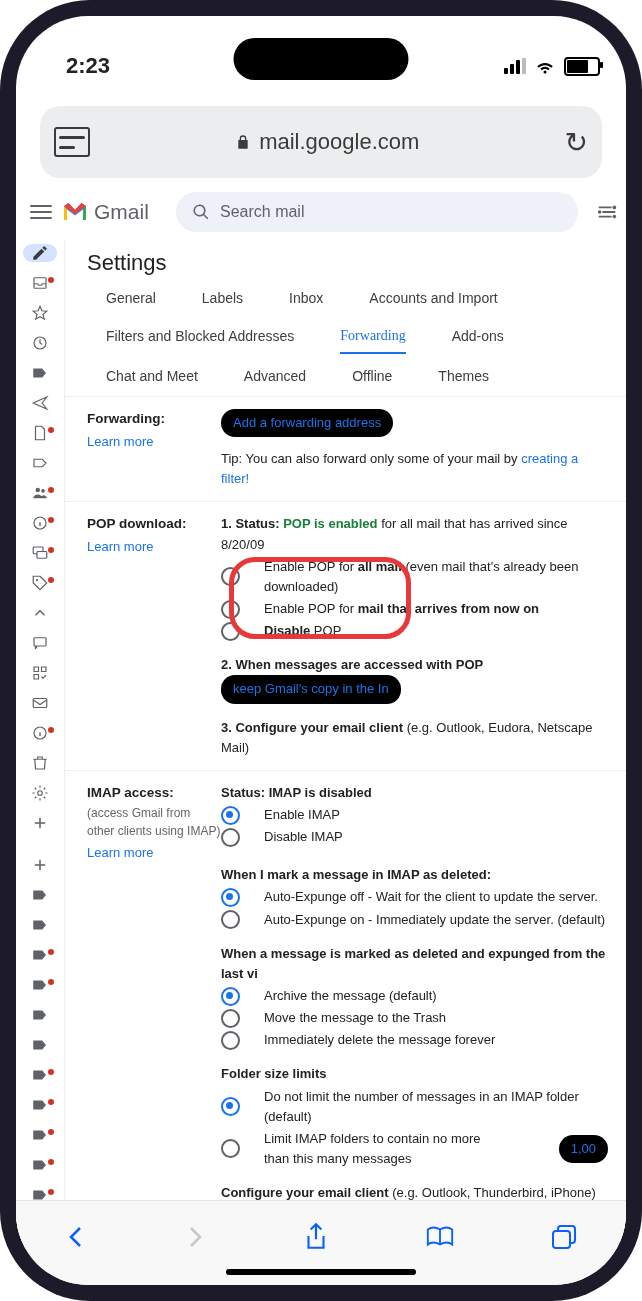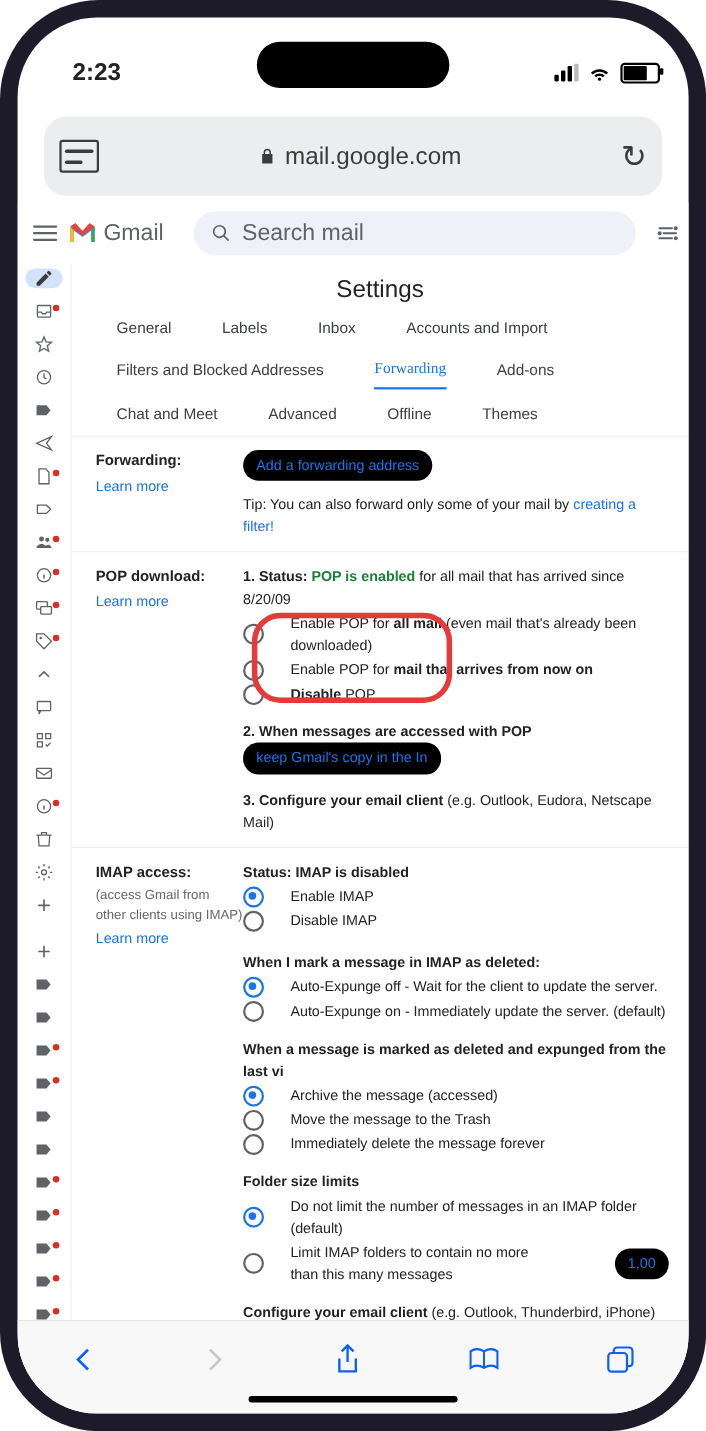--- a/index.html
+++ b/index.html
@@ -36,33 +36,33 @@
   .url-bar .reader span { height:3px; background:#3b3b3b; border-radius:2px;}
   .url-bar .domain { flex:1; text-align:center; font-size:22px; color:#3b3b3b; display:flex; align-items:center; justify-content:center; gap:8px;}
   .url-bar .refresh { font-size:28px; color:#3b3b3b; }
 
   
   .gmail { position:relative; background:#fff; height: calc(100% - 60px - 66px - 78px); overflow:hidden; margin-top: 6px; }
   .gmail-header { display:flex; align-items:center; padding:8px 8px 8px 14px; gap:10px; }
   .hamburger { width:22px; display:flex; flex-direction:column; gap:4px; cursor:pointer;}
   .hamburger span { height:2px; background:#5f6368; border-radius:2px; }
   .gmail-logo { display:flex; align-items:center; gap:6px; font-size:21px; color:#5f6368; }
-  .search-box { margin-left:auto; flex:1; max-width:370px; background:#eef1f8; border-radius:28px; height:40px; display:flex; align-items:center; padding:0 16px; gap:10px; color:#5f6368; font-size:21px;}
+  .search-box { margin-left:auto; flex:1; max-width:370px; background:#eef1f8; border-radius:28px; height:40px; display:flex; align-items:center; padding:0 16px; gap:10px; color:#5f6368; font-size:16px;}
   .filter-icon { width:22px; margin-left:8px; color:#5f6368; }
 
   .gmail-body { display:flex; height:calc(100% - 56px); }
   .left-rail { width:48px; display:flex; flex-direction:column; align-items:center; padding-top:4px; gap:12px; }
   .rail-item { width:34px; height:34px; display:flex; align-items:center; justify-content:center; border-radius:12px; color:#5f6368; position:relative; font-size:18px; }
   .rail-item.compose { background:#d3e3fd; color:#3c3c3c; }
   .rail-item .dot { position:absolute; top:3px; right:3px; width:6px; height:6px; background:#d93025; border-radius:50%; }
   .rail-item svg { width:18px; height:18px; }
   .rail-sep { height:6px; }
 
   .settings-panel { flex:1; border-left:1px solid #eee; overflow:hidden; }
-  .settings-title { font-size:22px; color:#222; padding:10px 22px 14px;text-align:center; }
+  .settings-title { font-size:22px; color:#222; padding:10px 22px 14px; }
   .tabs { display:flex; flex-wrap:wrap; padding:0 18px; font-size:14px; color:#1a73e8; color:#3c4043; row-gap:14px; }
   .tab { margin:0 23px; padding-bottom:8px; cursor:pointer; color:#3c4043; }
   .tab.active { color:#1a73e8; border-bottom:2px solid #1a73e8;font-family:Liberation Serif, serif; }
   .divider { height:1px; background:#eee; margin:4px 0 0 0; }
 
   .section { display:flex; padding:12px 18px 12px 22px; border-bottom:1px solid #eee; font-size:13px; line-height:1.55; }
   .section .labelcol { width:134px; flex:none; }
   .section .labelcol b { color:#222; font-size:13.5px; font-weight:700; }
   .section .labelcol .sub { color:#666; font-size:12px; }
   .section .labelcol .learn { color:#1a73e8; font-size:13px; display:block; margin-top:2px; }
@@ -452,21 +452,21 @@
                   <span>Auto-Expunge off - Wait for the client to update the server.</span>
                 </div>
               <div class="radio-row">
                   <span class="radio"></span>
                   <span>Auto-Expunge on - Immediately update the server. (default)</span>
                 </div>
 
               <div style="margin-top:14px"><b>When a message is marked as deleted and expunged from the last vi</b></div>
               <div class="radio-row">
                   <span class="radio checked"></span>
-                  <span>Archive the message (accessed)</span>
+                  <span>Archive the message (default)</span>
                 </div>
               <div class="radio-row">
                   <span class="radio"></span>
                   <span>Move the message to the Trash</span>
                 </div>
               <div class="radio-row">
                   <span class="radio"></span>
                   <span>Immediately delete the message forever</span>
                 </div>
 

